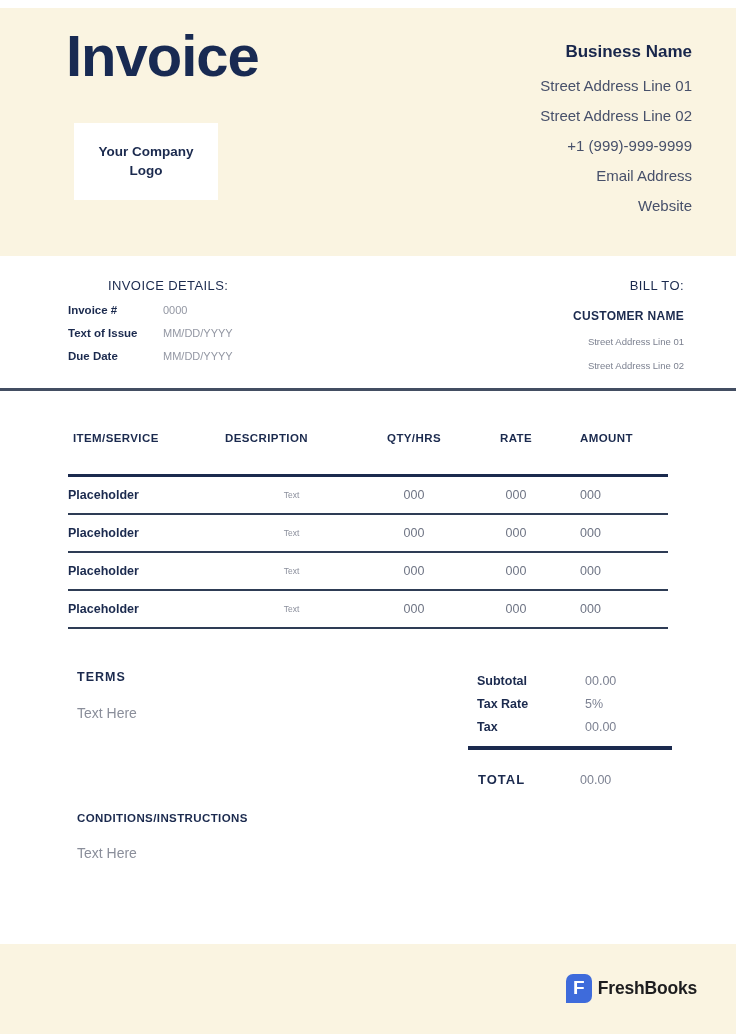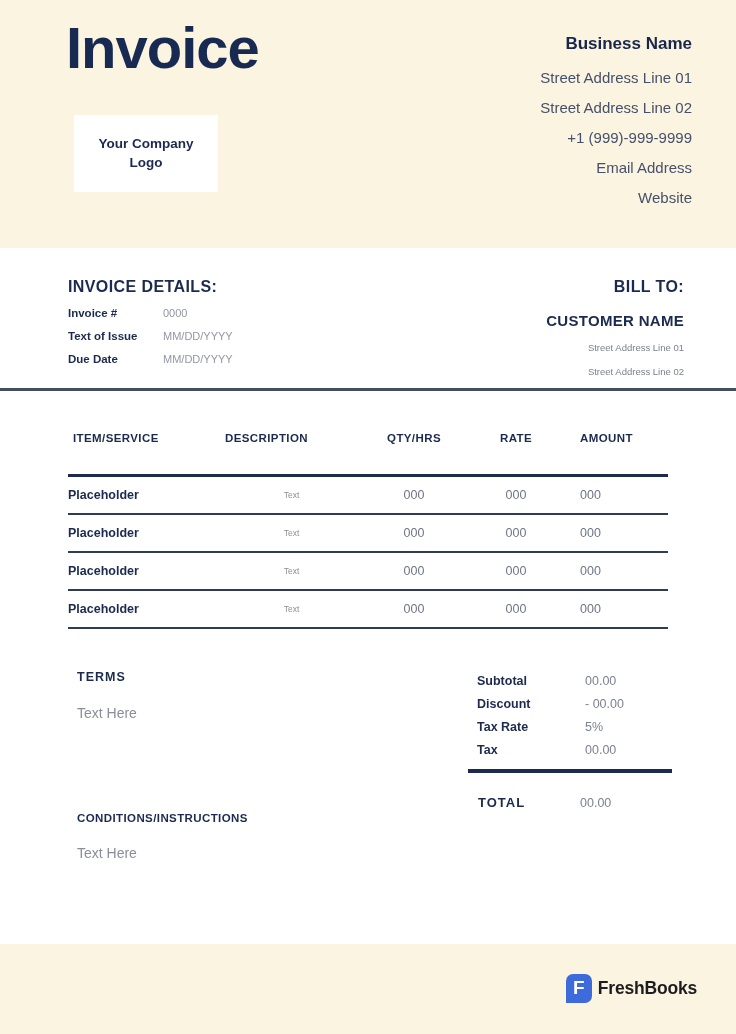--- a/index.html
+++ b/index.html
@@ -3,38 +3,38 @@
 <meta charset="utf-8">
 <style>
   * { margin:0; padding:0; box-sizing:border-box; }
   html,body { background:#e9e9e9; }
   .page {
     position:relative; width:736px; height:1034px; margin:0 auto;
     background:#ffffff; overflow:hidden;
     font-family:"Liberation Sans", sans-serif; color:#1b2a4e;
   }
   
-  .header { position:absolute; top:0; left:0; width:736px; height:248px; background:#faf4e1; }
+  .header { position:absolute; top:8px; left:0; width:736px; height:248px; background:#faf4e1; }
   .title { position:absolute; left:66px; top:14px; font-size:58px; font-weight:700; color:#182a52; letter-spacing:-1px; }
   .logo-box {
     position:absolute; left:74px; top:115px; width:144px; height:77px; background:#ffffff;
     display:flex; align-items:center; justify-content:center; text-align:center;
     font-weight:700; font-size:13.5px; line-height:1.35; color:#1b2a4e; padding:0 14px;
   }
   .biz { position:absolute; top:34px; right:44px; text-align:right; }
   .biz-name { font-size:17px; font-weight:700; color:#18264b; margin-bottom:9px; }
   .biz-line { font-size:15px; color:#47506a; line-height:30px; }
   
-  .sec-heading { font-size:16px; font-weight:700; letter-spacing:0.4px; color:#1b2a4e; }
+  .sec-heading { font-size:13px; font-weight:400; letter-spacing:0.4px; color:#1b2a4e;margin-left:40px; }
   .inv-details { position:absolute; left:68px; top:278px; }
   .field-row { display:flex; align-items:baseline; margin-top:11px; }
   .f-label { width:95px; font-size:11.5px; font-weight:700; color:#1b2a4e; }
   .f-value { font-size:11px; color:#9397a3; }
   .bill-to { position:absolute; right:52px; top:278px; text-align:right; }
-  .customer-name { font-size:15px; font-weight:700; letter-spacing:0.3px; color:#1b2a4e; margin-top:16px; }
+  .customer-name { font-size:12px; font-weight:700; letter-spacing:0.3px; color:#1b2a4e; margin-top:16px; }
   .bill-line { font-size:9.5px; color:#7c8190; margin-top:13px; }
   .page-divider { position:absolute; top:388px; left:0; width:736px; height:3px; background:#434e62; }
   
   .items-table { position:absolute; left:68px; top:432px; width:600px; border-collapse:collapse; table-layout:fixed; }
   .items-table col.c1 { width:150px; } .items-table col.c2 { width:140px; }
   .items-table col.c3 { width:112px; } .items-table col.c4 { width:92px; }
   .items-table col.c5 { width:106px; }
   .items-table th {
     font-size:11.5px; font-weight:700; letter-spacing:0.4px; color:#1b2a4e;
     text-align:left; vertical-align:top; padding:0 0 30px 0; border-bottom:3px solid #1b2a4e;
@@ -169,24 +169,20 @@
     <div class="terms-heading">TERMS</div>
     <div class="placeholder-text">Text Here</div>
   </section>
 
   <section class="summary">
     <div class="sum-row">
       <span class="sum-label">Subtotal</span>
       <span class="sum-value">00.00</span>
     </div>
     <div class="sum-row">
-      <span class="sum-label">Discount</span>
-      <span class="sum-value">- 00.00</span>
-    </div>
-    <div class="sum-row">
       <span class="sum-label">Tax Rate</span>
       <span class="sum-value">5%</span>
     </div>
     <div class="sum-row">
       <span class="sum-label">Tax</span>
       <span class="sum-value">00.00</span>
     </div>
     <div class="sum-divider"></div>
     <div class="total-row">
       <span class="total-label">TOTAL</span>

